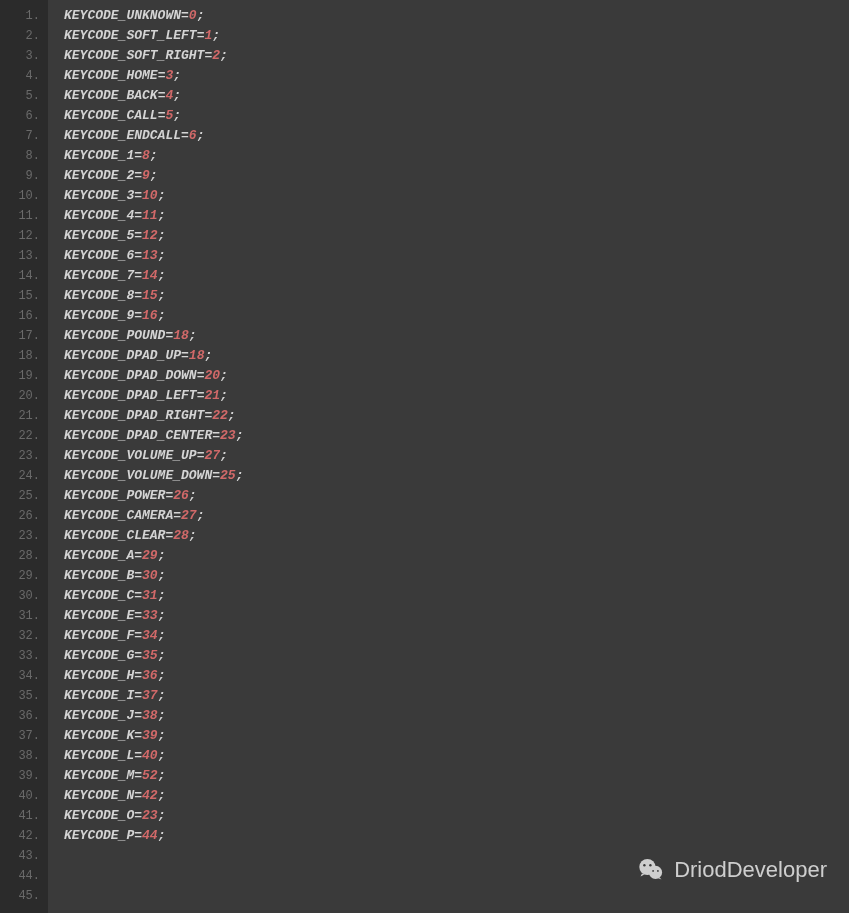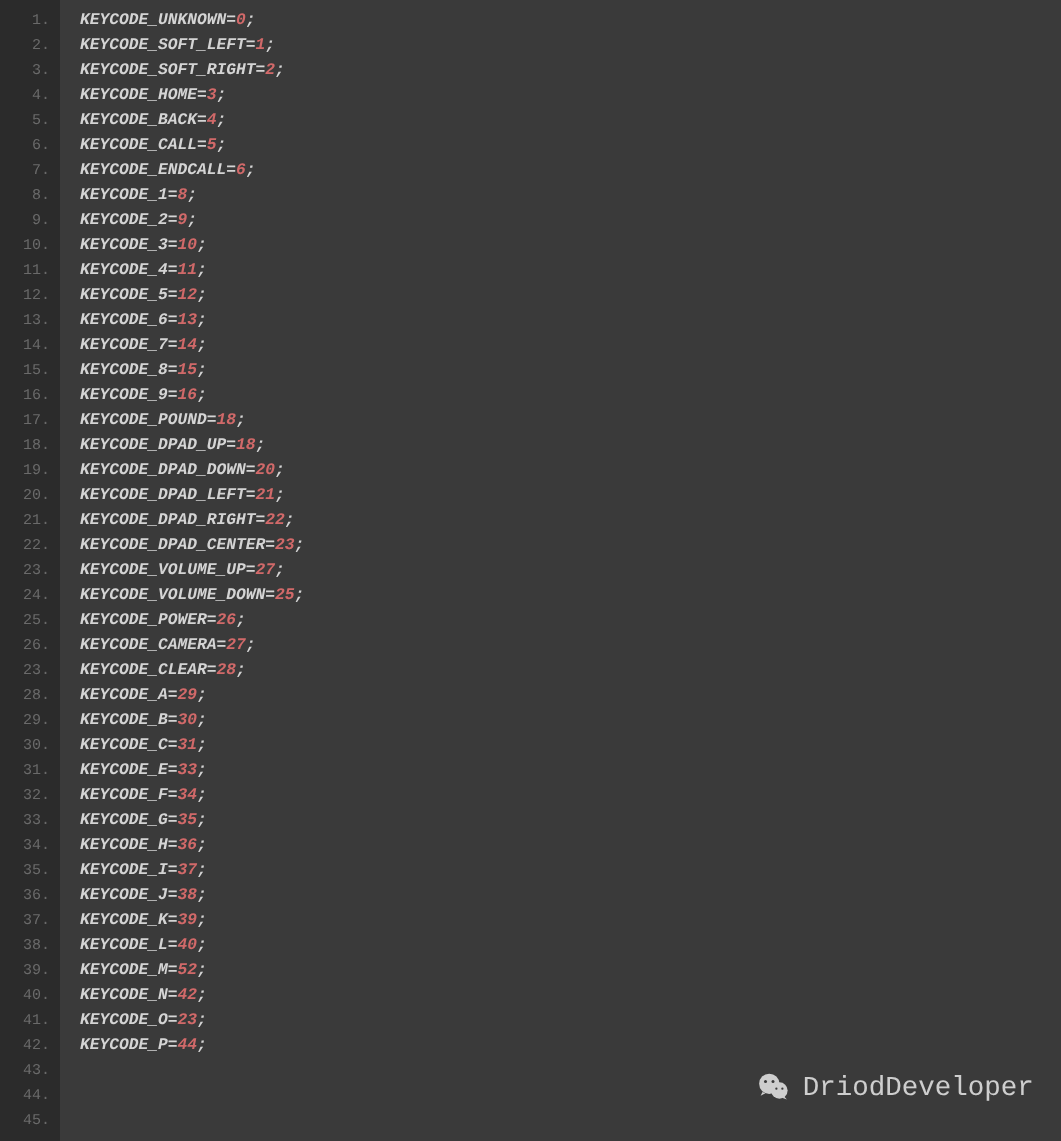--- a/index.html
+++ b/index.html
@@ -69,21 +69,21 @@
   align-items: center;
   gap: 8px;
   opacity: 0.85;
 }
 .watermark-icon {
   width: 30px;
   height: 30px;
 }
 .watermark-text {
   color: #e8e8e8;
-  font-family: Liberation Mono, monospace;
+  font-family: Liberation Sans, sans-serif;
   font-size: 22px;
   font-weight: 400;
 }
 </style>
 </head>
 <body>
 
 <div class="code-container">
   <div class="gutter" id="gutter">
       <div class="line-number">1.</div>

